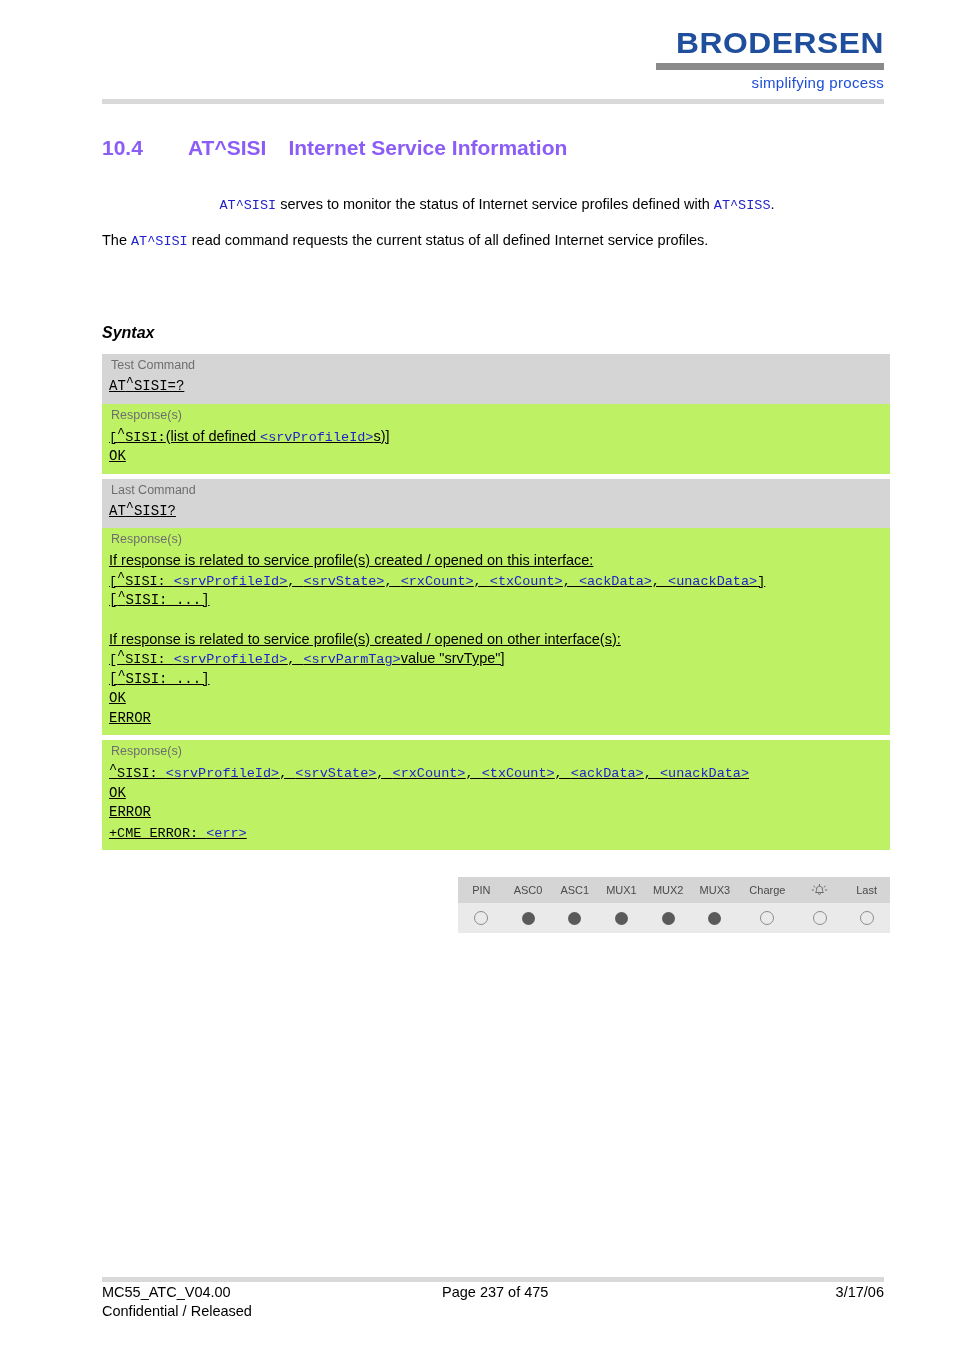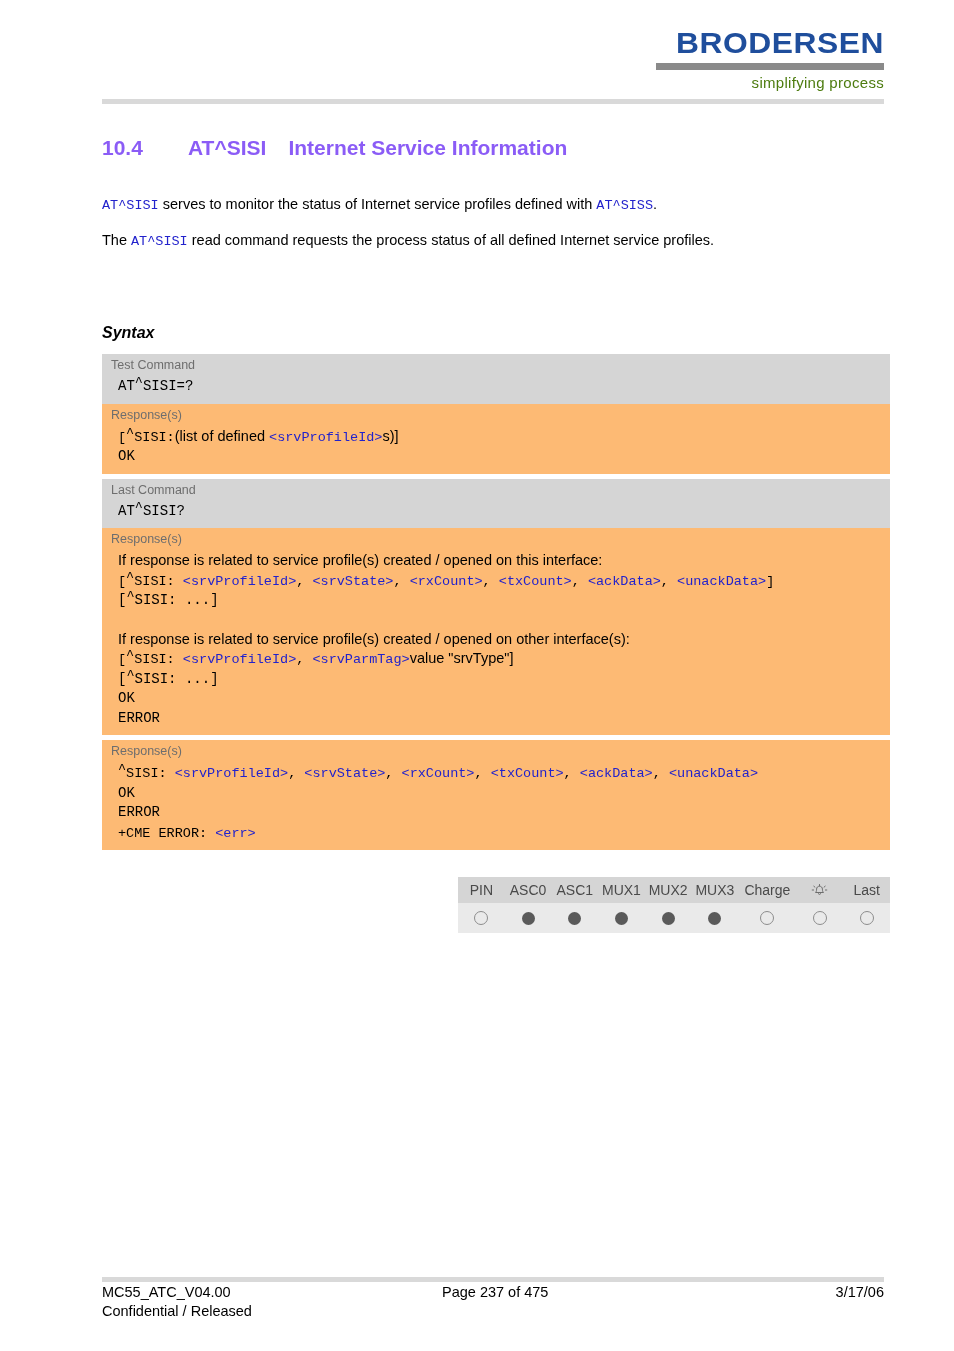--- a/index.html
+++ b/index.html
@@ -50,21 +50,21 @@
   }
   .logo-bar {
     margin-top: 5px;
     height: 7px;
     background: #8a8a8a;
     width: 228px;
   }
   .logo-tag {
     margin-top: 4px;
     font-size: 15px;
-    color: #4d7c0f;
+    color: #1d4ed8;
     letter-spacing: 0.3px;
     text-align: right;
   }
   .header-rule {
     position: absolute;
     left: 86px;
     top: 99px;
     width: 782px;
     height: 5px;
     background: #d9d9d9;
@@ -85,21 +85,21 @@
   .section-title .cmd { display: inline-block; padding-right: 22px; }
 
   
   .intro {
     position: absolute;
     left: 86px;
     width: 790px;
     font-size: 14.5px;
     line-height: 19px;
   }
-  .p1 { top: 195px; }
+  .p1 { top: 195px; text-align: center; }
   .p2 { top: 231px; }
   .p3 { top: 266px; }
   .mono {
     font-family: "Liberation Mono", "DejaVu Sans Mono", monospace;
     font-size: 13.5px;
   }
   .blue { color: #2222cc; }
   .sup {
     font-size: 13.5px;
     vertical-align: 0.30em;
@@ -118,31 +118,32 @@
 
   
   .blocks {
     position: absolute;
     left: 86px;
     top: 354px;
     width: 788px;
   }
   .cmd-block { margin-bottom: 5px; }
   .band-dark { background: #d5d5d5; }
-  .band-light { background: #fdba74; }
+  .band-light { background: #bef264; }
   .band-label {
     font-size: 12.5px;
     color: #6e6e6e;
     padding: 4px 14px 2px 9px;
     line-height: 15px;
   }
   .band-body {
-    padding: 2px 9px 7px 16px;
+    padding: 2px 9px 7px 7px;
     font-size: 14.5px;
     line-height: 19.5px;
+    text-decoration: underline;
   }
   .band-body .codeline {
     font-family: "Liberation Mono", "DejaVu Sans Mono", monospace;
     font-size: 14px;
     line-height: 19.5px;
     white-space: pre;
   }
   .band-body .textline {
     font-family: "Liberation Sans", sans-serif;
     font-size: 14.5px;
@@ -169,21 +170,21 @@
   }
   .cap-row {
     display: flex;
     background: #eaeaea;
     height: 30px;
     align-items: center;
   }
   .cap-cell {
     flex: 1 1 0;
     text-align: center;
-    font-size: 14px;
+    font-size: 11px;
     color: #4a4a4a;
     display: flex;
     align-items: center;
     justify-content: center;
   }
   .cap-cell.wide { flex: 1.25 1 0; }
   .dot-filled {
     width: 13px; height: 13px;
     border-radius: 50%;
     background: #5a5a5a;
@@ -235,21 +236,21 @@
   </div>
 
   <div class="section-title">
     <span class="num">10.4</span><span class="cmd">AT^SISI</span><span>Internet Service Information</span>
   </div>
 
   <div class="intro p1">
     <span class="mono blue">AT^SISI</span><span> serves to monitor the status of Internet service profiles defined with </span><span class="mono blue">AT^SISS</span><span>.</span>
   </div>
   <div class="intro p2">
-    <span>The </span><span class="mono blue">AT^SISI</span><span> read command requests the process status of all defined Internet service profiles.</span>
+    <span>The </span><span class="mono blue">AT^SISI</span><span> read command requests the current status of all defined Internet service profiles.</span>
   </div>
 
   <div class="syntax-head">Syntax</div>
 
   <div class="blocks" id="blocks-container">
       <div class="cmd-block">
         <div class="band-dark">
           <div class="band-label">Test Command</div>
           <div class="band-body">
             <div class="codeline">AT<span class="sup">^</span>SISI=?</div>

